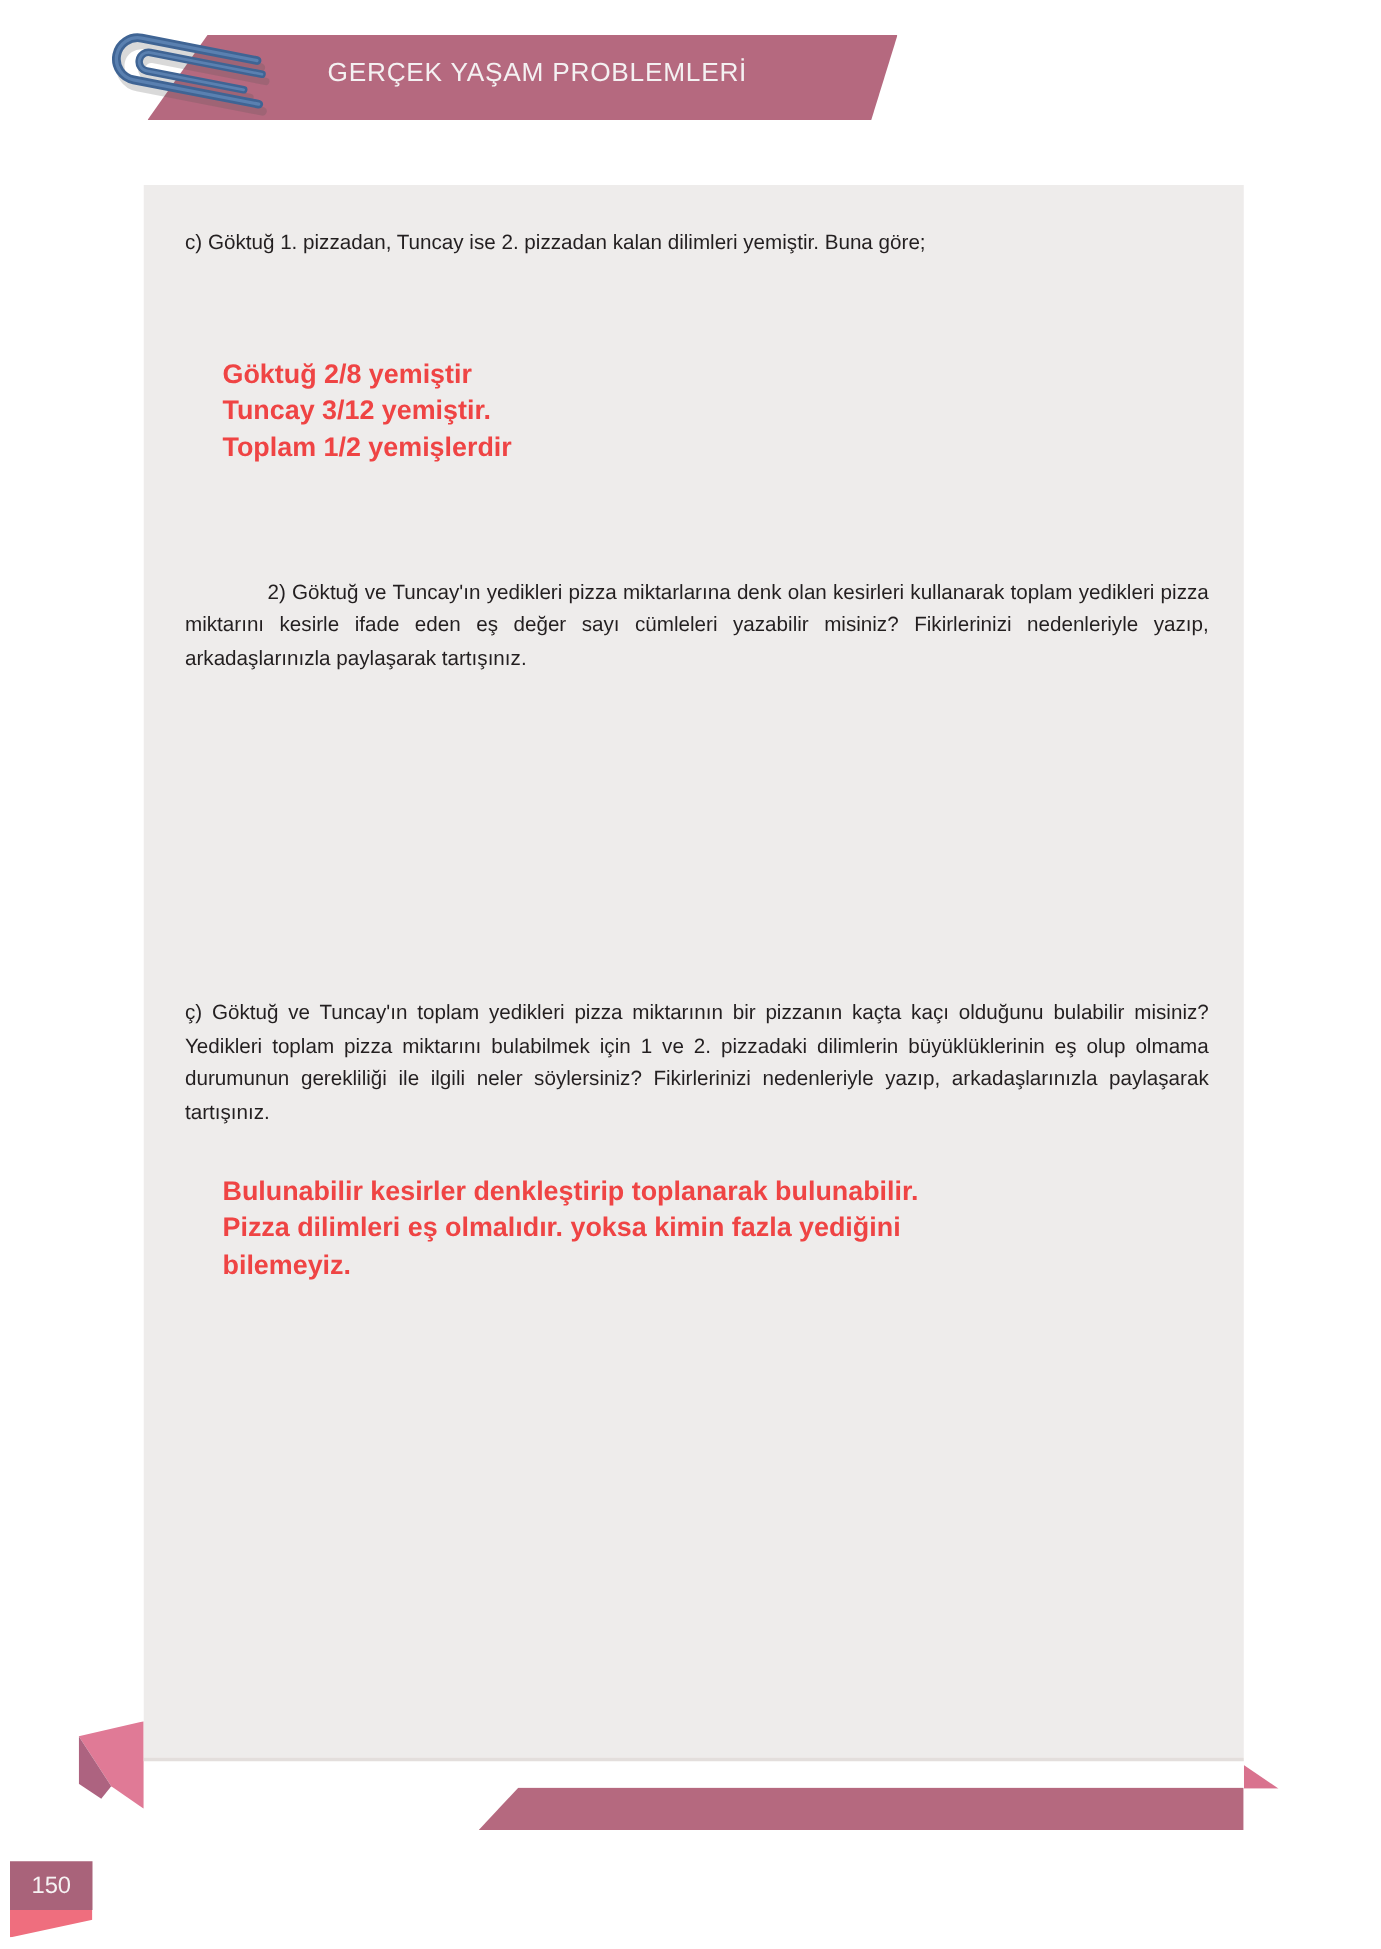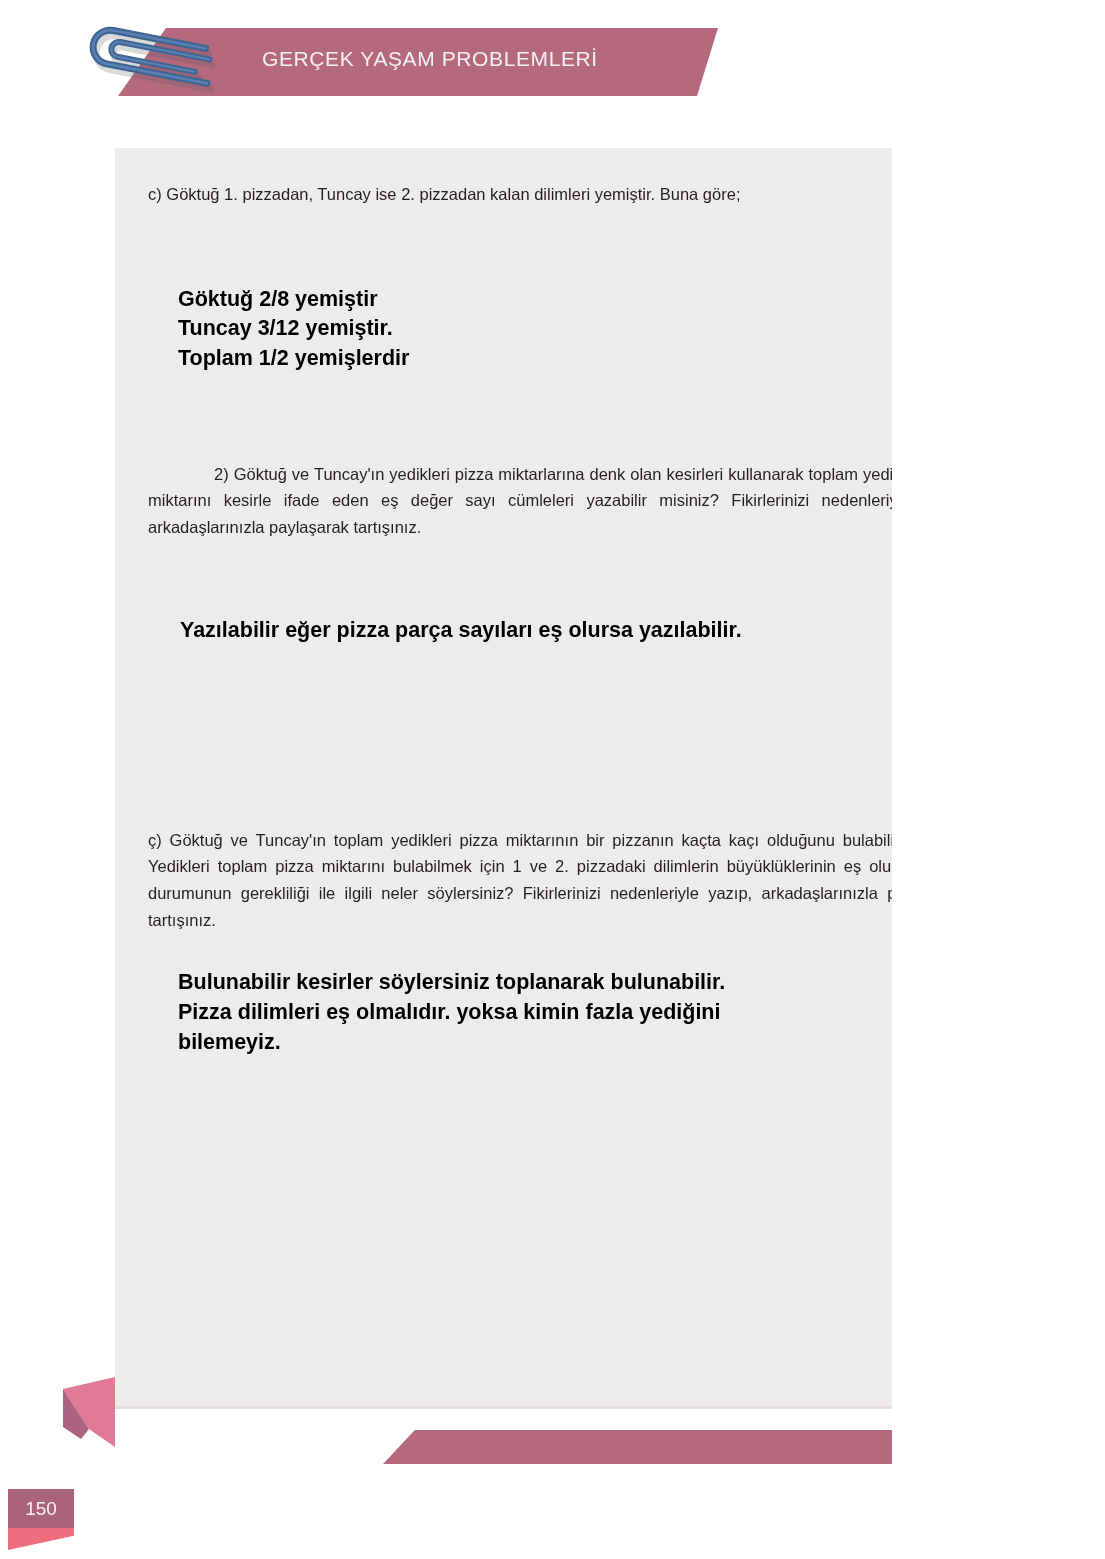--- a/index.html
+++ b/index.html
@@ -6,21 +6,21 @@
   html, body {
     margin: 0;
     padding: 0;
     background: #ffffff;
   }
   body {
     font-family: "Liberation Sans", sans-serif;
   }
   .page {
     position: relative;
-    width: 892px;
+    width: 1105px;
     height: 1559px;
     background: #ffffff;
     overflow: hidden;
   }
 
   
   .header-banner {
     position: absolute;
     left: 118px;
     top: 28px;
@@ -90,21 +90,21 @@
     text-align: justify;
     text-justify: inter-word;
   }
   p.q .indent {
     display: inline-block;
     width: 66px;
   }
 
   .ans {
     margin: 0;
-    color: #000000;
+    color: #ef4444;
     font-weight: bold;
     font-size: 21.5px;
     line-height: 1.38;
     white-space: pre-line;
   }
 
   .sp-a { height: 42px; }
   .sp-b { height: 62px; }
   .sp-c { height: 74px; }
   .sp-e { height: 168px; }
@@ -221,29 +221,28 @@
     <div class="ans ans-indent-1">Göktuğ 2/8 yemiştir
 Tuncay 3/12 yemiştir.
 Toplam 1/2 yemişlerdir</div>
 
     <div class="sp-c"></div>
 
     <p class="q"><span class="indent"></span><span>2) Göktuğ ve Tuncay'ın yedikleri pizza miktarlarına denk olan kesirleri kullanarak toplam yedikleri pizza miktarını kesirle ifade eden eş değer sayı cümleleri yazabilir misiniz? Fikirlerinizi nedenleriyle yazıp, arkadaşlarınızla paylaşarak tartışınız.</span></p>
 
     <div class="sp-b"></div>
 
-    <div class="ans ans-indent-2">Yazılabilir eğer pizza parça sayıları eş olursa yazılabilir.</div>
 
     <div class="sp-e"></div>
 
     <p class="q">ç) Göktuğ ve Tuncay'ın toplam yedikleri pizza miktarının bir pizzanın kaçta kaçı olduğunu bulabilir misiniz? Yedikleri toplam pizza miktarını bulabilmek için 1 ve 2. pizzadaki dilimlerin büyüklüklerinin eş olup olmama durumunun gerekliliği ile ilgili neler söylersiniz? Fikirlerinizi nedenleriyle yazıp, arkadaşlarınızla paylaşarak tartışınız.</p>
 
     <div class="sp-f"></div>
 
-    <div class="ans ans-indent-3">Bulunabilir kesirler söylersiniz toplanarak bulunabilir.
+    <div class="ans ans-indent-3">Bulunabilir kesirler denkleştirip toplanarak bulunabilir.
 Pizza dilimleri eş olmalıdır. yoksa kimin fazla yediğini
 bilemeyiz.</div>
 
   </div>
 
   <div class="ribbon-left-fold">
     <svg width="52" height="70" viewBox="0 0 52 70" xmlns="http://www.w3.org/2000/svg">
       <polygon points="0,12 52,0 52,70 26,52" fill="#e07a96"></polygon>
       <polygon points="0,12 26,52 18,62 0,50" fill="#ad6380"></polygon>
     </svg>

